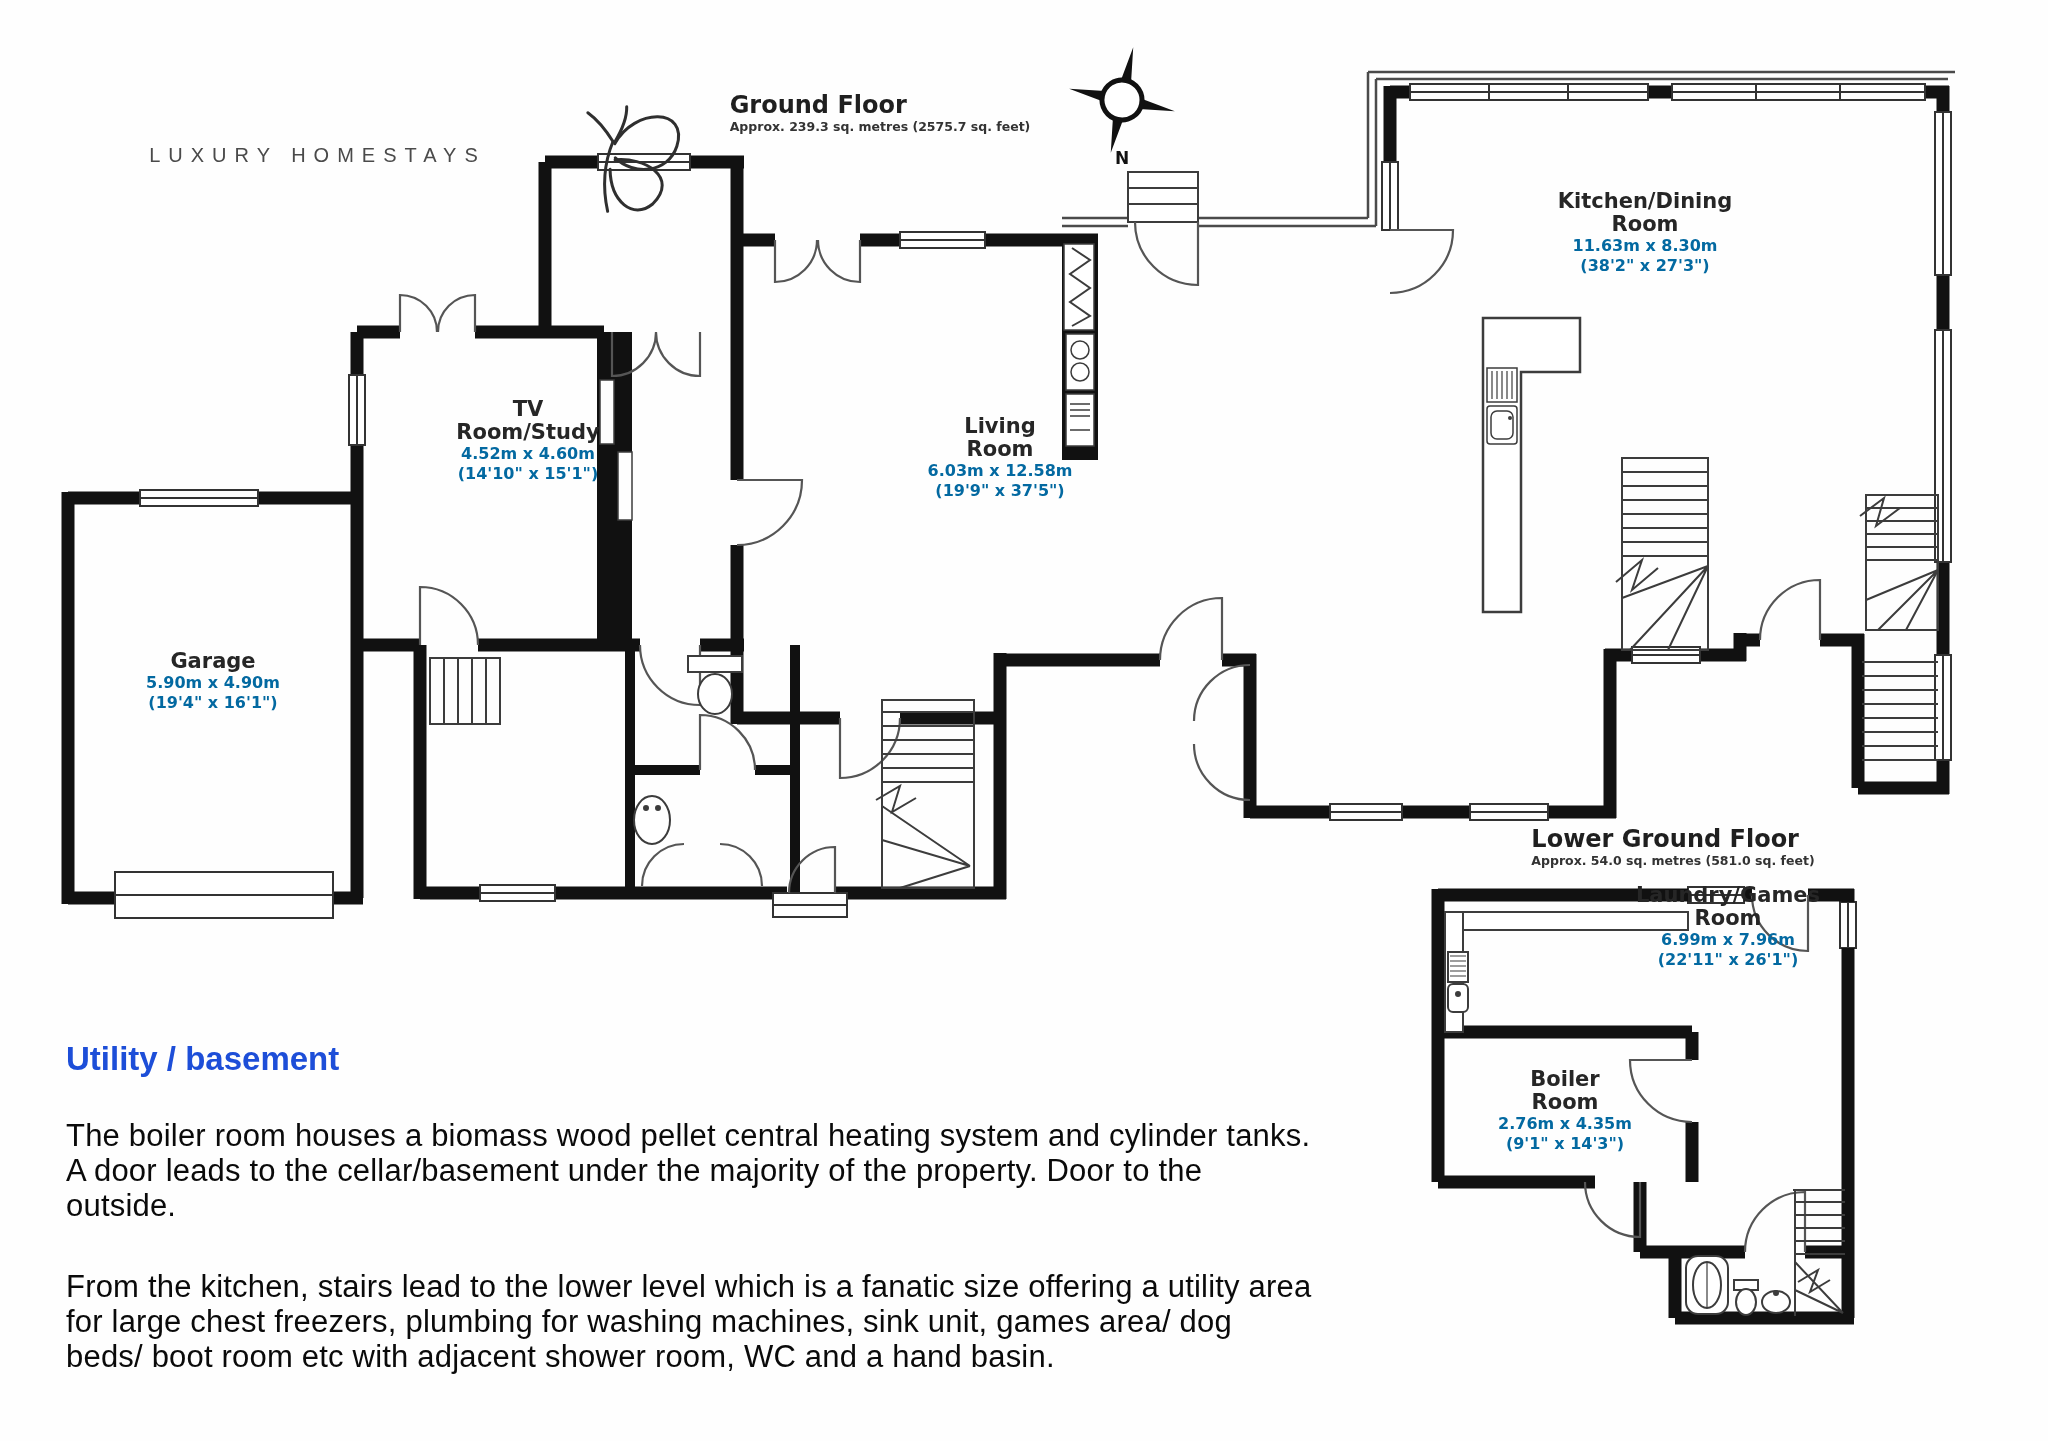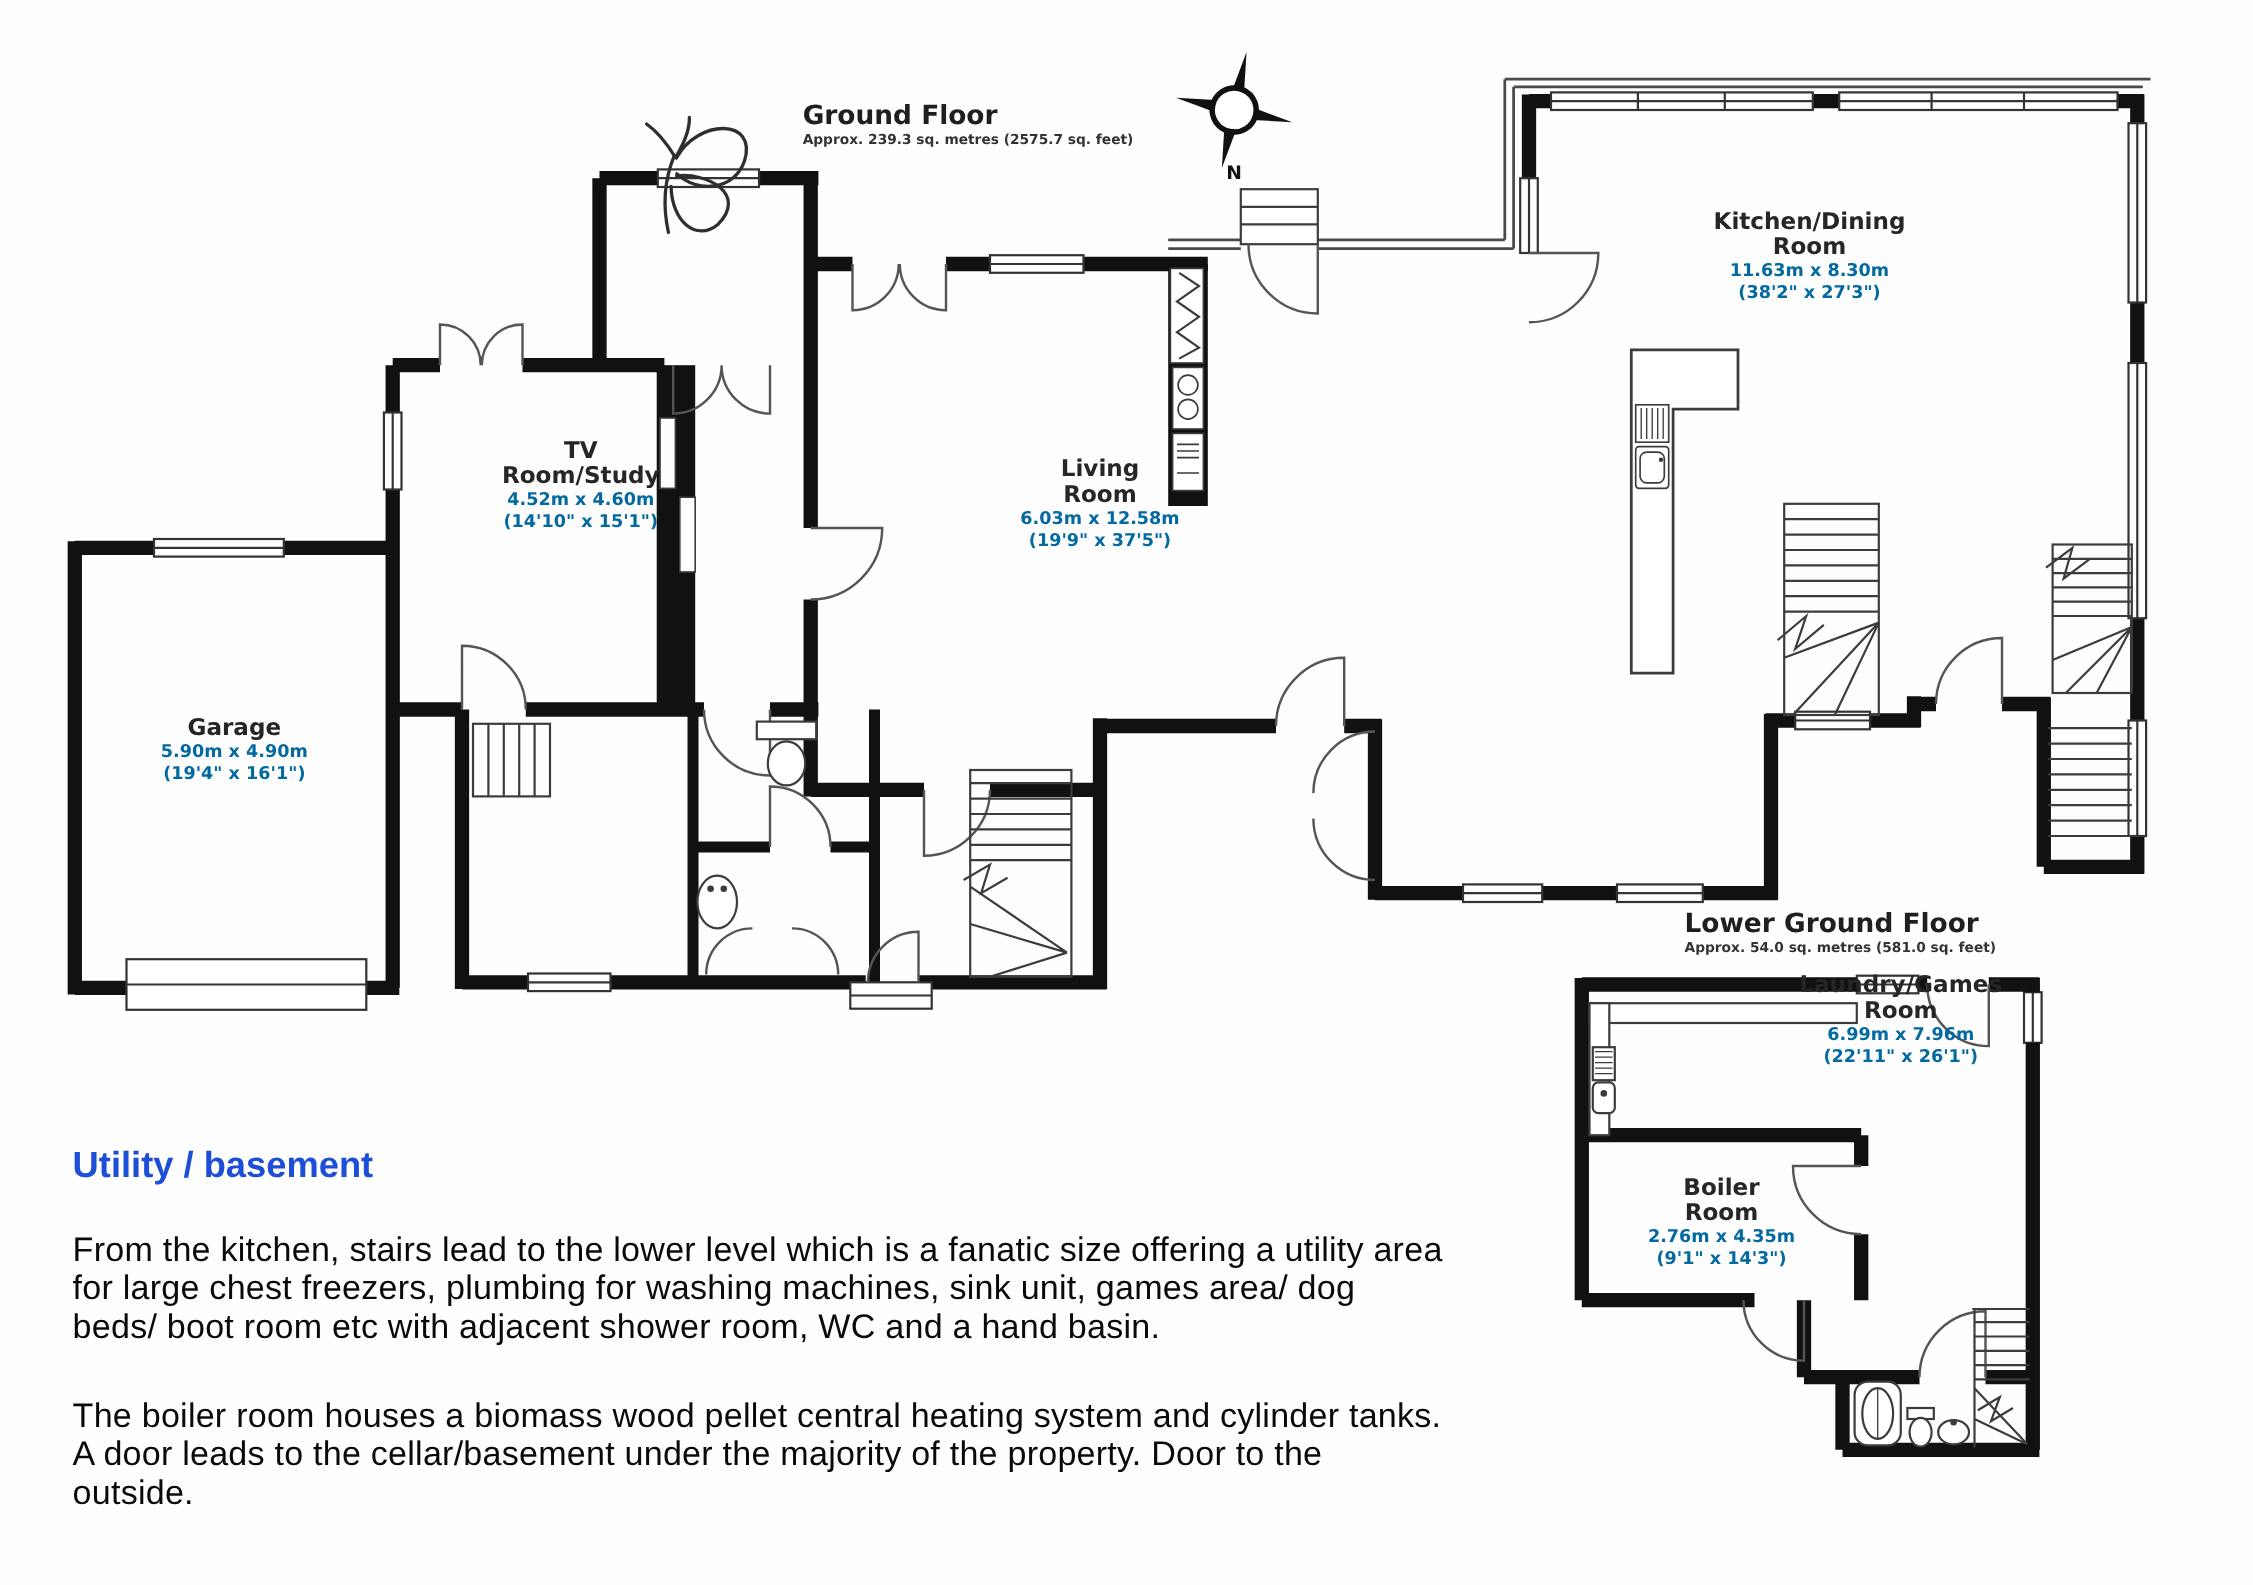--- a/index.html
+++ b/index.html
@@ -302,20 +302,21 @@
       <rect x="1734" y="1280" width="24" height="10"></rect>
       <ellipse cx="1746" cy="1302" rx="10" ry="13"></ellipse>
     </g>
     <g fill="#ffffff" stroke="#3c3c3c" stroke-width="2">
       <ellipse cx="1776" cy="1302" rx="14" ry="11"></ellipse>
       <circle cx="1776" cy="1293" r="2" fill="#3c3c3c"></circle>
     </g>
   </svg>
 
   <div class="brand">
+    <div class="brand-tagline">LUXURY HOMESTAYS</div>
   </div>
 
   <div class="floor-title" style="left:880px;top:92px">
     <div class="t">Ground Floor</div>
     <div class="a">Approx. 239.3 sq. metres (2575.7 sq. feet)</div>
   </div>
 
   <div class="compass-n" style="left:1122px;top:148px">N</div>
 
   <div class="room-label" style="left:1645px;top:190px">
@@ -359,17 +360,17 @@
 
   <div class="room-label" style="left:1565px;top:1068px">
     <span class="rn">Boiler</span>
     <span class="rn">Room</span>
     <span class="rd">2.76m x 4.35m</span>
     <span class="rd">(9'1" x 14'3")</span>
   </div>
 
   <div class="desc">
     <h2>Utility / basement</h2>
+    <p>The boiler room houses a biomass wood pellet central heating system and cylinder tanks. A door leads to the cellar/basement under the majority of the property. Door to the outside.</p>
     <p>From the kitchen, stairs lead to the lower level which is a fanatic size offering a utility area for large chest freezers, plumbing for washing machines, sink unit, games area/ dog beds/ boot room etc with adjacent shower room, WC and a hand basin.</p>
-    <p>The boiler room houses a biomass wood pellet central heating system and cylinder tanks. A door leads to the cellar/basement under the majority of the property. Door to the outside.</p>
   </div>
 
 </div>
 
 </body></html>

